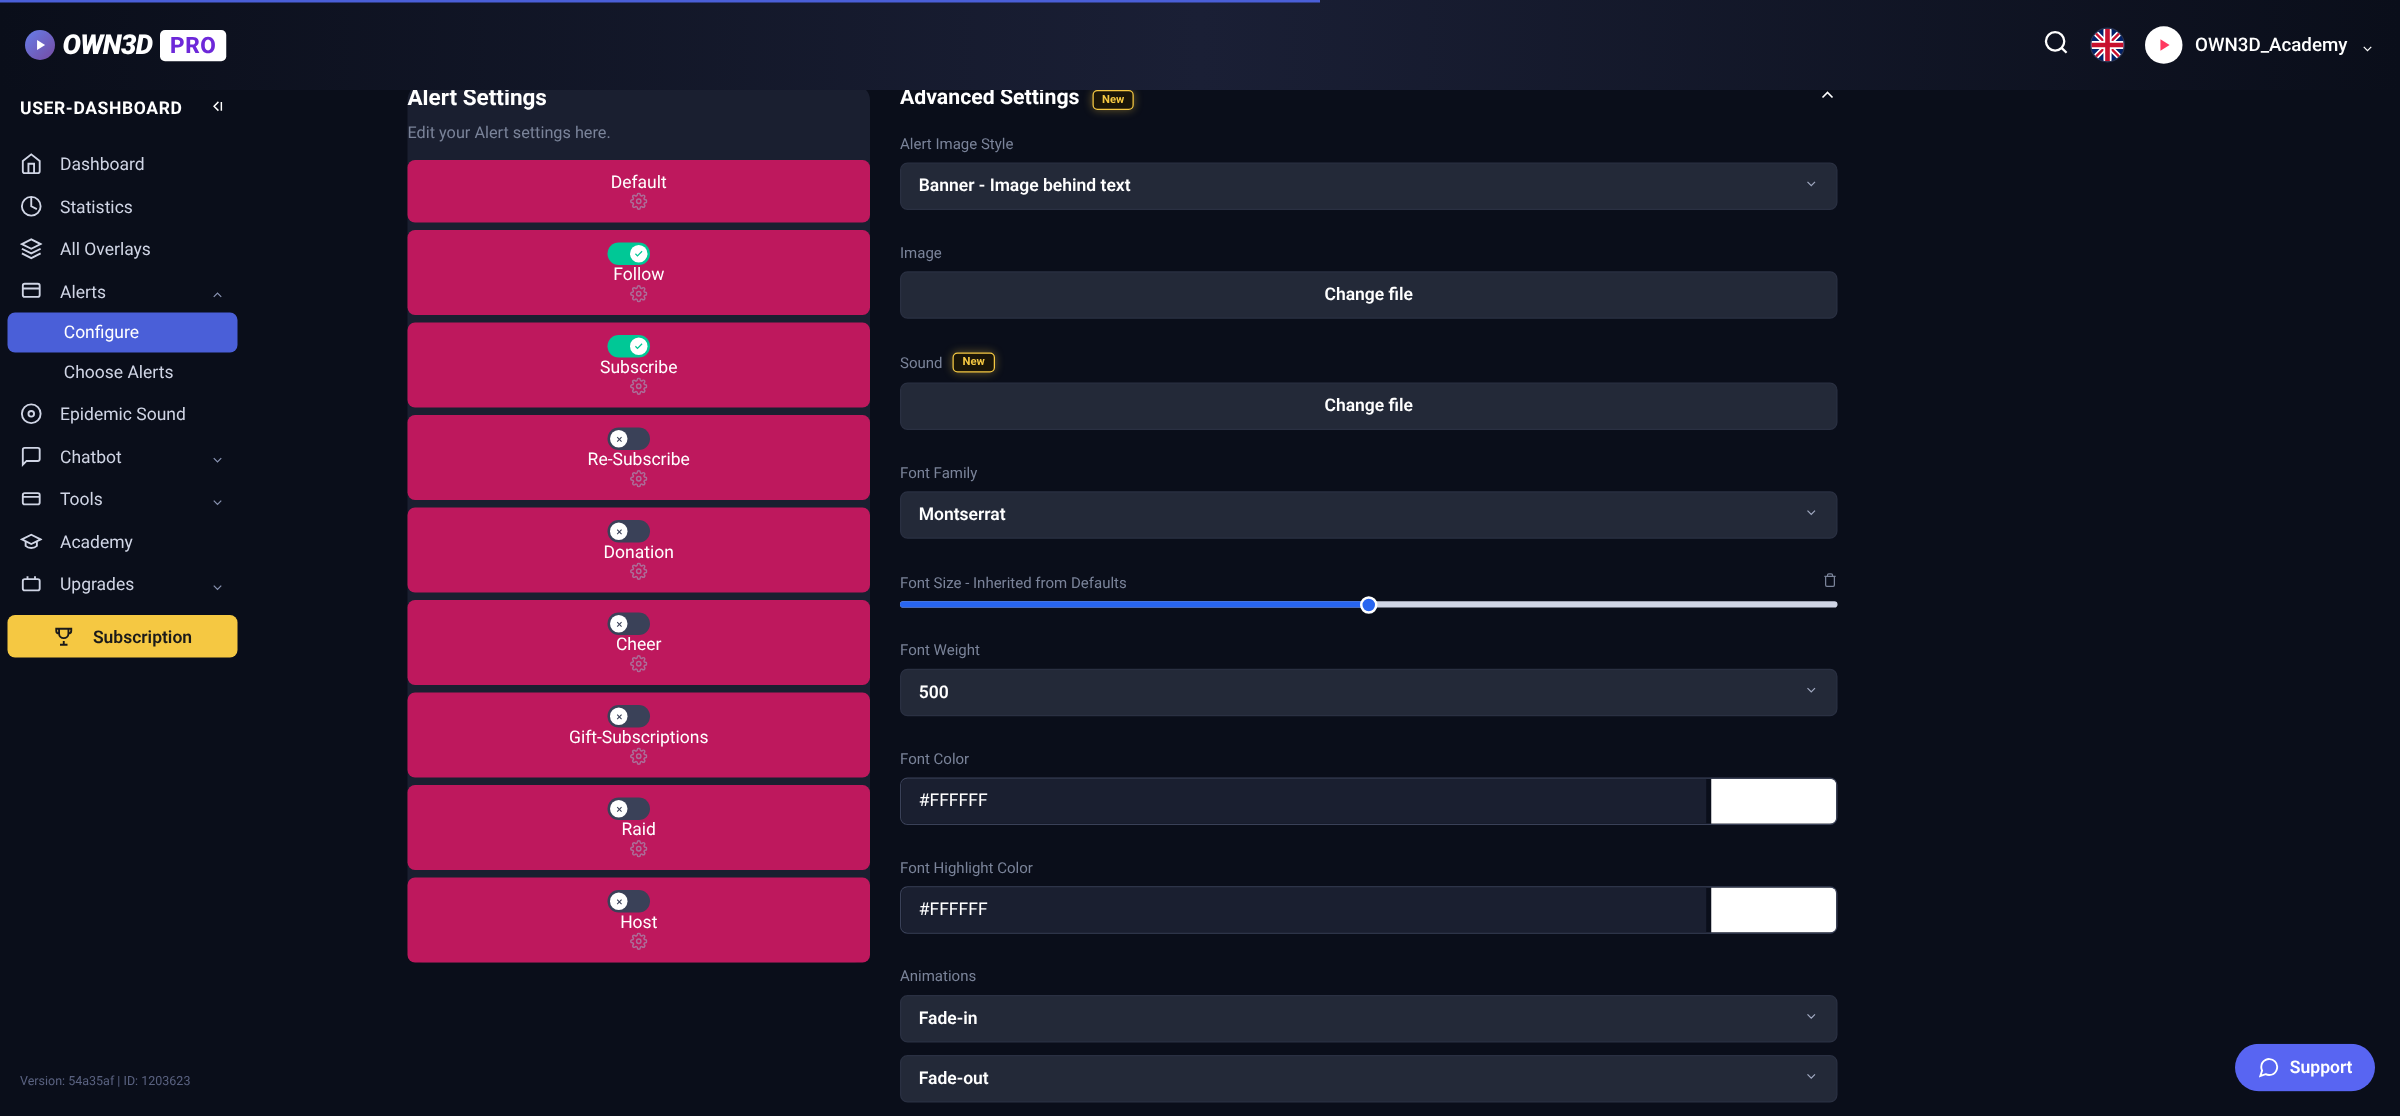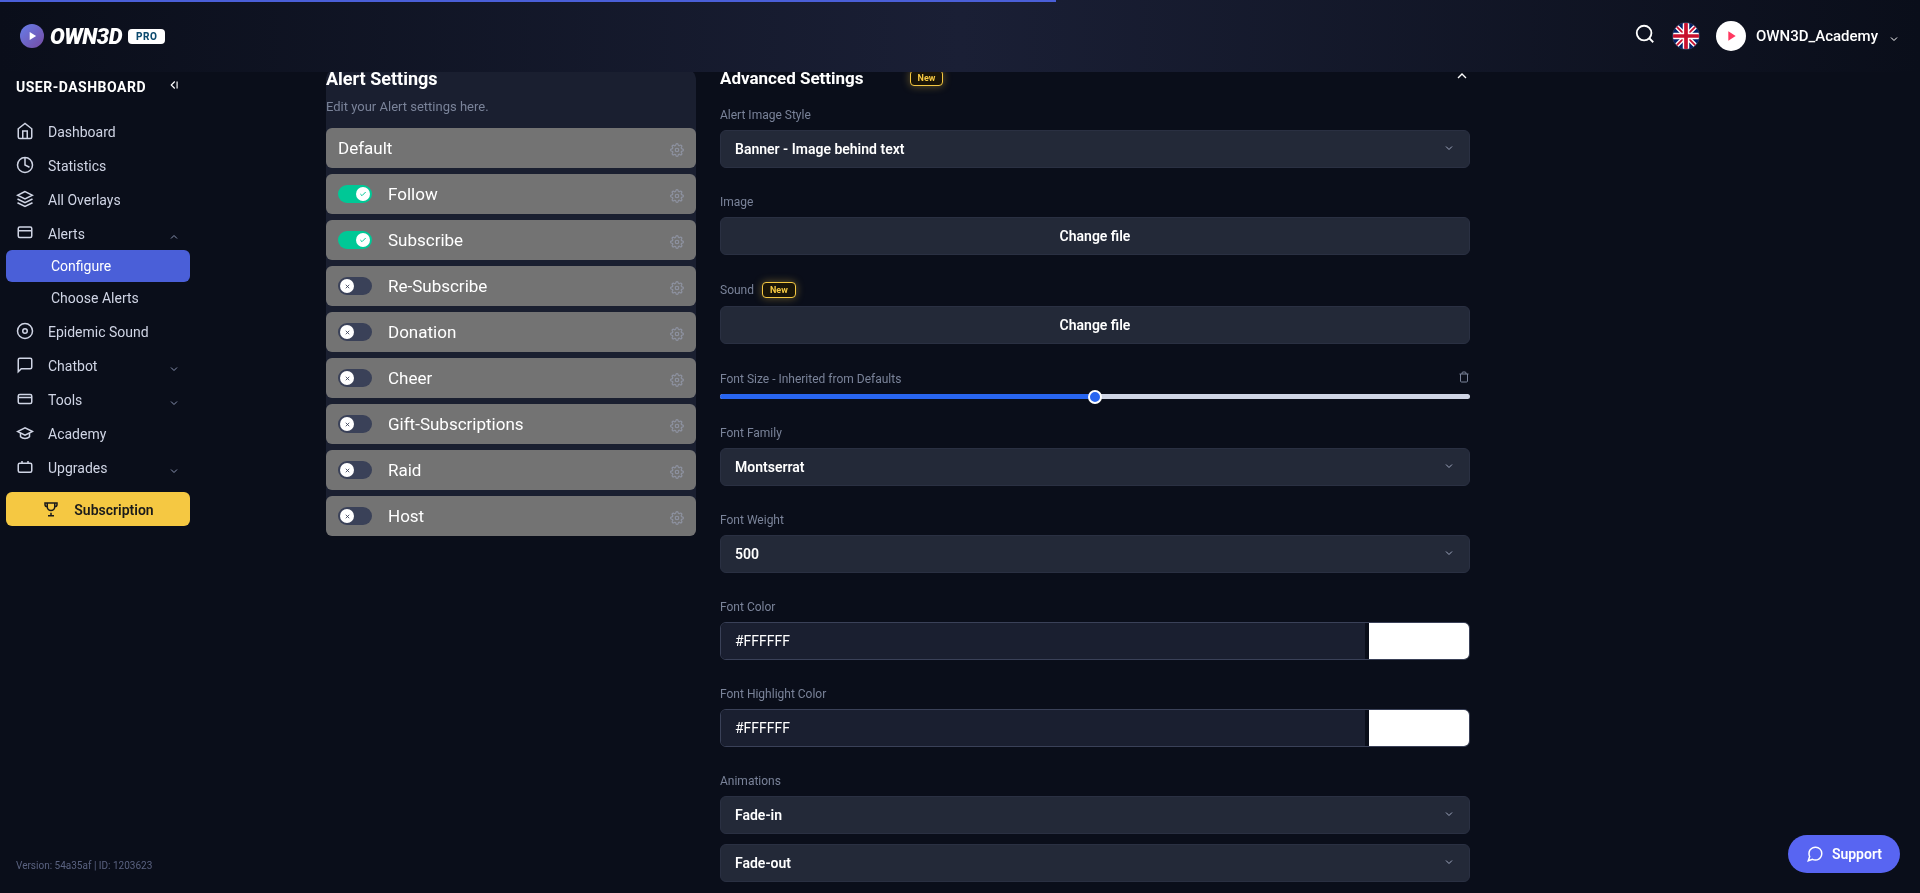--- a/index.html
+++ b/index.html
@@ -4,21 +4,21 @@
 <style>
 * { margin: 0; padding: 0; box-sizing: border-box; font-family: -apple-system, BlinkMacSystemFont, 'Segoe UI', Roboto, sans-serif; }
 body { background: #0a0e1a; color: #fff; height: 893px; width: 1920px; overflow: hidden; position: relative; }
 
 
 .header { position: fixed; top: 0; left: 0; right: 0; height: 72px; display: flex; align-items: center; padding: 0 20px; z-index: 100; background: linear-gradient(90deg, #0a0e1a 0%, #1a1f35 50%, #0a0e1a 100%); }
 .logo { display: flex; align-items: center; gap: 6px; }
 .logo-icon { width: 24px; height: 24px; border-radius: 50%; background: linear-gradient(135deg, #667eea, #764ba2); display: flex; align-items: center; justify-content: center; }
 .logo-icon svg { width: 14px; height: 14px; fill: #fff; }
 .logo-text { font-size: 22px; font-weight: 900; letter-spacing: -0.5px; font-style: italic; }
-.logo-pro { background: #fff; color: #0c4a6e; font-size: 10px; font-weight: 800; padding: 2px 8px; border-radius: 4px; letter-spacing: 0.5px; }
+.logo-pro { background: #fff; color: #6d28d9; font-size: 18px; font-weight: 800; padding: 2px 8px; border-radius: 4px; letter-spacing: 0.5px; }
 .header-right { margin-left: auto; display: flex; align-items: center; gap: 16px; }
 .search-icon svg { width: 22px; height: 22px; stroke: #fff; stroke-width: 2; fill: none; }
 .lang-badge { width: 28px; height: 28px; border-radius: 50%; background: #1a2540; display: flex; align-items: center; justify-content: center; font-size: 16px; border: 1px solid #2a3555; overflow: hidden; position: relative; }
 .user-section { display: flex; align-items: center; gap: 10px; cursor: pointer; }
 .user-avatar { width: 30px; height: 30px; border-radius: 50%; background: #fff; display: flex; align-items: center; justify-content: center; }
 .user-avatar svg { width: 16px; height: 16px; fill: #ff3860; }
 .user-name { font-size: 15px; font-weight: 500; text-align: center; }
 .chevron-down { width: 12px; height: 12px; }
 .chevron-down svg { width: 100%; height: 100%; stroke: #fff; stroke-width: 2; fill: none; }
 
@@ -38,38 +38,38 @@
 .sidebar-footer { margin-top: auto; padding: 10px; font-size: 10px; color: #5a6280; }
 
 
 .main { margin-left: 196px; padding: 60px 0 0 0; display: flex; gap: 0; height: 100%; overflow-y: auto; }
 
 
 .panel { background: #1a1f30; border-radius: 12px; }
 .panel-left { width: 370px; margin-left: 130px; margin-top: 8px; height: fit-content; }
 .panel-title { font-size: 18px; font-weight: 700; margin-bottom: 10px; }
 .panel-subtitle { font-size: 13px; color: #7a8399; margin-bottom: 14px; }
-.alert-row { display: flex; align-items: center; padding: 10px 12px; background: #737373; border-radius: 6px; margin-bottom: 6px; font-size: 17px; }
+.alert-row { display: flex; align-items: center; padding: 10px 12px; background: #be185d; border-radius: 6px; margin-bottom: 6px; font-size: 14px; flex-direction: column; }
 .alert-row:last-child { margin-bottom: 0; }
 .toggle { width: 34px; height: 18px; border-radius: 10px; background: #3a4158; position: relative; margin-right: 16px; cursor: pointer; flex-shrink: 0; }
 .toggle::after { content: ''; position: absolute; width: 14px; height: 14px; border-radius: 50%; background: #fff; top: 2px; left: 2px; transition: left 0.2s; display: flex; align-items: center; justify-content: center; }
 .toggle.on { background: #00c896; }
 .toggle.on::after { left: 18px; }
 .toggle-check { position: absolute; width: 14px; height: 14px; top: 2px; left: 18px; display: none; align-items: center; justify-content: center; z-index: 1; }
 .toggle.on .toggle-check { display: flex; }
 .toggle-check svg { width: 8px; height: 8px; stroke: #00c896; stroke-width: 3; fill: none; }
 .toggle-x { position: absolute; width: 14px; height: 14px; top: 2px; left: 2px; display: flex; align-items: center; justify-content: center; z-index: 1; }
 .toggle-x svg { width: 7px; height: 7px; stroke: #3a4158; stroke-width: 3; fill: none; }
 .alert-label { flex: 1; }
 .gear-icon { width: 14px; height: 14px; opacity: 0.6; cursor: pointer; }
 .gear-icon svg { width: 100%; height: 100%; stroke: #a0a8c0; stroke-width: 2; fill: none; }
 
 
 .panel-right { flex: 1; max-width: 750px; margin-left: 24px; margin-top: 8px; padding-bottom: 20px; }
-.adv-header { display: flex; align-items: center; margin-bottom: 20px; gap: 36px; }
+.adv-header { display: flex; align-items: flex-end; margin-bottom: 20px; }
 .adv-title { font-size: 17px; font-weight: 700; margin-right: 10px; }
 .new-badge { background: #1a1508; border: 1px solid #f5c842; color: #f5c842; font-size: 9px; font-weight: 700; padding: 2px 7px; border-radius: 4px; box-shadow: 0 0 8px rgba(245,200,66,0.4); }
 .adv-collapse { margin-left: auto; cursor: pointer; }
 .adv-collapse svg { width: 16px; height: 16px; stroke: #fff; stroke-width: 2; fill: none; }
 .field { margin-bottom: 27px; }
 .field-label { font-size: 12px; color: #7a8399; margin-bottom: 8px; display: flex; align-items: center; gap: 8px; }
 .field-label .trash { margin-left: auto; cursor: pointer; }
 .field-label .trash svg { width: 12px; height: 12px; stroke: #7a8399; stroke-width: 2; fill: none; }
 .select { background: #232938; border: 1px solid #2a3042; border-radius: 6px; padding: 10px 14px; display: flex; align-items: center; cursor: pointer; font-size: 14px; font-weight: 600; }
 .select .chevron { margin-left: auto; }
@@ -435,41 +435,41 @@
 
     <div class="field">
       <div class="field-label">
         <span>Sound</span>
         <span class="new-badge">New</span>
       </div>
       <div class="btn-change">Change file</div>
     </div>
 
     <div class="field">
+      <div class="field-label">Font Family</div>
+      <div class="select">
+        <span>Montserrat</span>
+        <span class="chevron"><svg viewBox="0 0 24 24">
+              <polyline points="6 9 12 15 18 9"></polyline>
+            </svg></span>
+      </div>
+    </div>
+
+    <div class="field">
       <div class="field-label">
         <span>Font Size - Inherited from Defaults</span>
         <span class="trash"><svg viewBox="0 0 24 24">
               <polyline points="3 6 5 6 21 6"></polyline>
               <path d="M19 6v14a2 2 0 01-2 2H7a2 2 0 01-2-2V6m3 0V4a2 2 0 012-2h4a2 2 0 012 2v2"></path>
             </svg></span>
       </div>
       <div class="slider-track">
         <div class="slider-fill" style="width:50%">
           <div class="slider-thumb"></div>
         </div>
-      </div>
-    </div>
-
-    <div class="field">
-      <div class="field-label">Font Family</div>
-      <div class="select">
-        <span>Montserrat</span>
-        <span class="chevron"><svg viewBox="0 0 24 24">
-              <polyline points="6 9 12 15 18 9"></polyline>
-            </svg></span>
       </div>
     </div>
 
     <div class="field">
       <div class="field-label">Font Weight</div>
       <div class="select">
         <span>500</span>
         <span class="chevron"><svg viewBox="0 0 24 24">
               <polyline points="6 9 12 15 18 9"></polyline>
             </svg></span>

